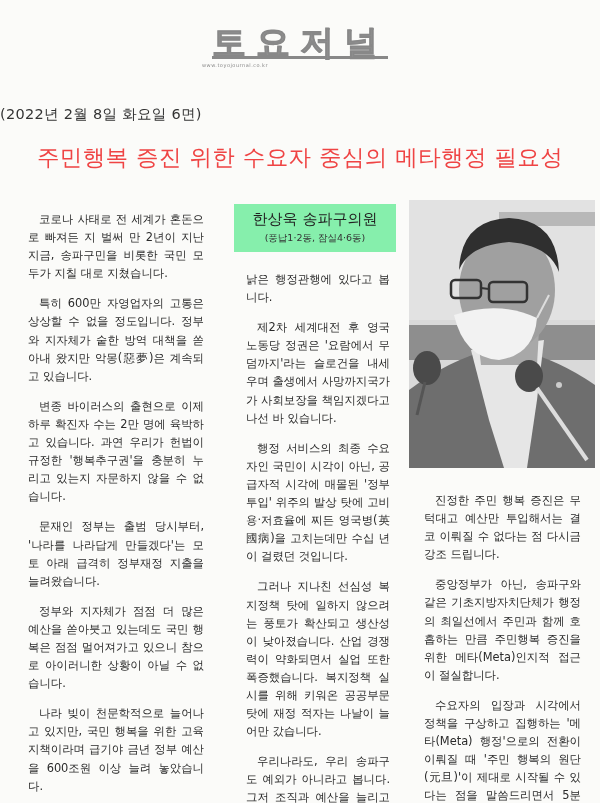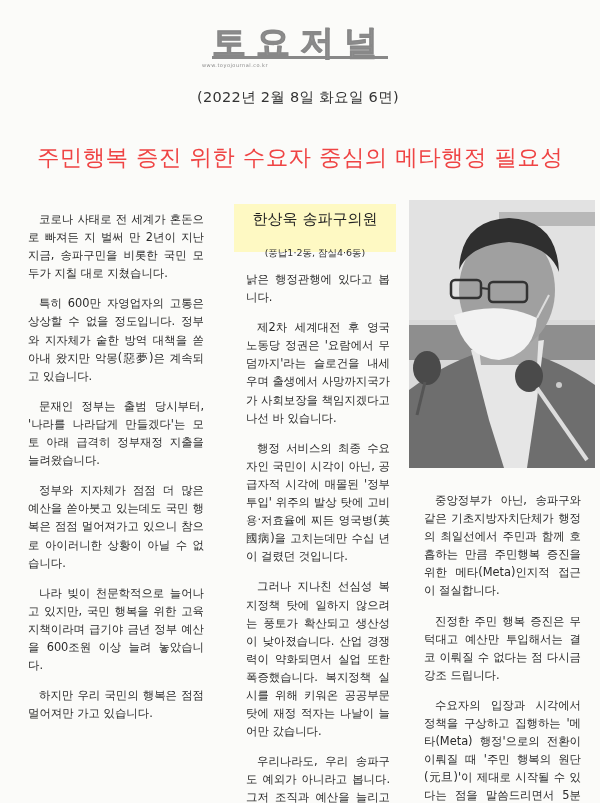--- a/index.html
+++ b/index.html
@@ -18,41 +18,41 @@
     font-family: "DejaVu Sans", sans-serif;
     font-size: 34px; font-weight: bold; letter-spacing: 10px;
     color: #9a9a9a; line-height: 40px; text-decoration: underline;
     -webkit-text-stroke: 1px #888;
   }
   .masthead .url {
     position: absolute; left: 2px; top: 40px;
     font-size: 5px; color: #888; letter-spacing: 0.5px;
   }
   .dateline {
-    position: absolute; left: 0; top: 88px; width: 596px; text-align: center;
+    position: absolute; left: 0; top: 105px; width: 596px; 
     font-size: 14.5px; color: #333; letter-spacing: 0.3px;
   }
   .headline {
     position: absolute; left: 0; top: 142px; width: 600px; text-align: center;
     font-size: 22.5px; color: #ef4444; letter-spacing: 0.4px;
   }
   .col {
     position: absolute; font-size: 11.4px; line-height: 18.1px;
     color: #2a2a2a; text-align: justify;
   }
   .col p { margin: 12px; text-indent: 11px; }
   #col1 { left: 16px; top: 198px; width: 200px; }
   #col2 { left: 234px; top: 258px; width: 168px; }
   #col3 { left: 412px; top: 479px; width: 181px; }
   .byline-box {
     position: absolute; left: 234px; top: 204px; width: 162px; height: 48px;
-    background: #fef9c3; text-align: center;
+    background: #86efac; text-align: center;
   }
   .byline-box .name { font-size: 15px; margin-top: 6px; color: #222; }
-  .byline-box .district { font-size: 9.5px; margin-top: 18px; color: #333; }
+  .byline-box .district { font-size: 9.5px; margin-top: 3px; color: #333; }
   .photo {
     position: absolute; left: 409px; top: 200px; width: 186px; height: 268px;
     overflow: hidden; background: #cfcfcf;
   }
   .photo svg { display: block; }
 </style>
 </head>
 <body>
 
 <div class="masthead">
@@ -60,20 +60,21 @@
   <div class="url">www.toyojournal.co.kr</div>
 </div>
 
 <div class="dateline">(2022년 2월 8일 화요일 6면)</div>
 
 <div class="headline">주민행복 증진 위한 수요자 중심의 메타행정 필요성</div>
 
 <div class="col" id="col1">
   <p>코로나 사태로 전 세계가 혼돈으로 빠져든 지 벌써 만 2년이 지난 지금, 송파구민을 비롯한 국민 모두가 지칠 대로 지쳤습니다.</p>
   <p>특히 600만 자영업자의 고통은 상상할 수 없을 정도입니다. 정부와 지자체가 숱한 방역 대책을 쏟아내 왔지만 악몽(惡夢)은 계속되고 있습니다.</p>
+  <p>변종 바이러스의 출현으로 이제 하루 확진자 수는 2만 명에 육박하고 있습니다. 과연 우리가 헌법이 규정한 '행복추구권'을 충분히 누리고 있는지 자문하지 않을 수 없습니다.</p>
   <p>문재인 정부는 출범 당시부터, '나라를 나라답게 만들겠다'는 모토 아래 급격히 정부재정 지출을 늘려왔습니다.</p>
   <p>정부와 지자체가 점점 더 많은 예산을 쏟아붓고 있는데도 국민 행복은 점점 멀어져가고 있으니 참으로 아이러니한 상황이 아닐 수 없습니다.</p>
   <p>나라 빚이 천문학적으로 늘어나고 있지만, 국민 행복을 위한 고육지책이라며 급기야 금년 정부 예산을 600조원 이상 늘려 놓았습니다.</p>
   <p>하지만 우리 국민의 행복은 점점 멀어져만 가고 있습니다.</p>
 
 </div>
 
 <div class="byline-box">
   <div class="name">한상욱 송파구의원</div>
   <div class="district">(풍납1·2동, 잠실4·6동)</div>
@@ -115,16 +116,16 @@
 
     <ellipse cx="18" cy="168" rx="14" ry="17" fill="#4a4a4a"></ellipse>
     <line x1="16" y1="182" x2="8" y2="215" stroke="#555" stroke-width="3"></line>
     <ellipse cx="120" cy="176" rx="14" ry="16" fill="#4a4a4a"></ellipse>
     <line x1="128" y1="188" x2="178" y2="260" stroke="#ddd" stroke-width="4"></line>
     <circle cx="150" cy="185" r="3" fill="#ccc"></circle>
   </svg>
 </div>
 
 <div class="col" id="col3">
+  <p>진정한 주민 행복 증진은 무턱대고 예산만 투입해서는 결코 이뤄질 수 없다는 점 다시금 강조 드립니다.</p>
   <p>중앙정부가 아닌, 송파구와 같은 기초지방자치단체가 행정의 최일선에서 주민과 함께 호흡하는 만큼 주민행복 증진을 위한 메타(Meta)인지적 접근이 절실합니다.</p>
-  <p>진정한 주민 행복 증진은 무턱대고 예산만 투입해서는 결코 이뤄질 수 없다는 점 다시금 강조 드립니다.</p>
   <p>수요자의 입장과 시각에서 정책을 구상하고 집행하는 '메타(Meta) 행정'으로의 전환이 이뤄질 때 '주민 행복의 원단(元旦)'이 제대로 시작될 수 있다는 점을 말씀드리면서 5분 자유발언을 마치겠습니다.</p>
 </div>
 
 </body></html>

